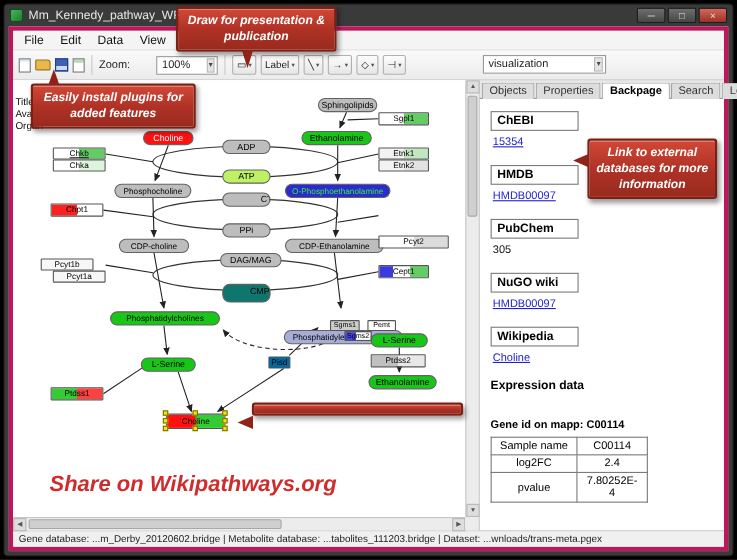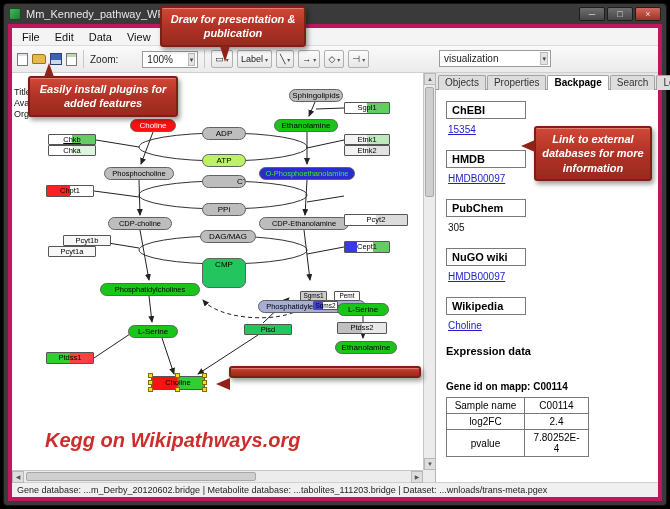--- a/index.html
+++ b/index.html
@@ -187,56 +187,56 @@
               <div class="pnode pill" style="left: 262px; top: 46px; width: 64px; height: 13px; background: rgb(24, 198, 24); font-size: 8px; line-height: 11px;">Ethanolamine</div>
               <div class="pnode pill" style="left: 190px; top: 54px; width: 44px; height: 13px; background: rgb(189, 189, 189); font-size: 8px; line-height: 11px;">ADP</div>
               <div class="pnode pill" style="left: 190px; top: 81px; width: 44px; height: 13px; background: #bef264; font-size: 8px; line-height: 11px;">ATP</div>
               <div class="pnode pill" style="left: 92px; top: 94px; width: 70px; height: 13px; background: rgb(189, 189, 189); font-size: 7.5px; line-height: 11px;">Phosphocholine</div>
               <div class="pnode pill" style="left: 247px; top: 94px; width: 96px; height: 13px; background: rgb(43, 43, 208); color: rgb(51, 238, 51); font-size: 7.5px; line-height: 11px;">O-Phosphoethanolamine</div>
               <div class="pnode pill" style="left: 190px; top: 102px; width: 44px; height: 13px; background: rgb(189, 189, 189); font-size: 8px; line-height: 11px; padding-left: 34px;">CTP</div>
               <div class="pnode pill" style="left: 190px; top: 130px; width: 44px; height: 13px; background: rgb(189, 189, 189); font-size: 8px; line-height: 11px;">PPi</div>
               <div class="pnode pill" style="left: 96px; top: 144px; width: 64px; height: 13px; background: rgb(189, 189, 189); font-size: 7.5px; line-height: 11px;">CDP-choline</div>
               <div class="pnode pill" style="left: 247px; top: 144px; width: 90px; height: 13px; background: rgb(189, 189, 189); font-size: 7.5px; line-height: 11px;">CDP-Ethanolamine</div>
               <div class="pnode pill" style="left: 188px; top: 157px; width: 56px; height: 13px; background: rgb(189, 189, 189); font-size: 8px; line-height: 11px;">DAG/MAG</div>
-              <div class="pnode pill" style="left: 190px; top: 185px; width: 44px; height: 30px; background: #22c55e; font-size: 8px; line-height: 11px;">CMP</div>
+              <div class="pnode pill" style="left: 190px; top: 185px; width: 44px; height: 17px; background: #0f766e; font-size: 8px; line-height: 11px; text-align: right;">CMP</div>
               <div class="pnode pill" style="left: 88px; top: 210px; width: 100px; height: 13px; background: rgb(24, 198, 24); font-size: 7.5px; line-height: 11px;">Phosphatidylcholines</div>
               <div class="pnode pill" style="left: 246px; top: 227px; width: 108px; height: 13px; background: rgb(166, 174, 214); font-size: 7.5px; line-height: 11px;">Phosphatidylethanolamines</div>
               <div class="pnode pill" style="left: 116px; top: 252px; width: 50px; height: 13px; background: rgb(24, 198, 24); font-size: 8px; line-height: 11px;">L-Serine</div>
               <div class="pnode pill" style="left: 325px; top: 230px; width: 52px; height: 13px; background: rgb(24, 198, 24); font-size: 8px; line-height: 11px;">L-Serine</div>
               <div class="pnode pill" style="left: 323px; top: 268px; width: 62px; height: 13px; background: rgb(24, 198, 24); font-size: 8px; line-height: 11px;">Ethanolamine</div>
               <div class="pnode box" style="left: 332px; top: 29px; width: 46px; height: 12px; background: linear-gradient(90deg, rgb(255, 255, 255) 0%, rgb(255, 255, 255) 50%, rgb(99, 204, 99) 50%, rgb(99, 204, 99) 100%); font-size: 7.5px; line-height: 10px;">Sgpl1</div>
               <div class="pnode box" style="left: 36px; top: 61px; width: 48px; height: 11px; background: linear-gradient(90deg, rgb(255, 255, 255) 0%, rgb(255, 255, 255) 50%, rgb(99, 204, 99) 50%, rgb(99, 204, 99) 100%); font-size: 7.5px; line-height: 9px; text-decoration: underline;">Chkb</div>
               <div class="pnode box" style="left: 36px; top: 72px; width: 48px; height: 11px; background: linear-gradient(90deg, rgb(255, 255, 255) 0%, rgb(255, 255, 255) 50%, rgb(221, 245, 221) 50%, rgb(221, 245, 221) 100%); font-size: 7.5px; line-height: 9px;">Chka</div>
               <div class="pnode box" style="left: 332px; top: 61px; width: 46px; height: 11px; background: linear-gradient(90deg, rgb(242, 242, 242) 0%, rgb(242, 242, 242) 50%, rgb(191, 232, 191) 50%, rgb(191, 232, 191) 100%); font-size: 7.5px; line-height: 9px;">Etnk1</div>
               <div class="pnode box" style="left: 332px; top: 72px; width: 46px; height: 11px; background: linear-gradient(90deg, rgb(242, 242, 242) 0%, rgb(242, 242, 242) 50%, rgb(226, 226, 226) 50%, rgb(226, 226, 226) 100%); font-size: 7.5px; line-height: 9px;">Etnk2</div>
               <div class="pnode box" style="left: 34px; top: 112px; width: 48px; height: 12px; background: linear-gradient(90deg, rgb(255, 32, 32) 0%, rgb(255, 32, 32) 50%, rgb(255, 255, 255) 50%, rgb(255, 255, 255) 100%); font-size: 7.5px; line-height: 10px;">Chpt1</div>
               <div class="pnode box" style="left: 332px; top: 117px; width: 64px; height: 12px; background: linear-gradient(90deg, rgb(255, 255, 255) 0%, rgb(255, 255, 255) 50%, rgb(220, 220, 220) 50%, rgb(220, 220, 220) 100%); font-size: 7.5px; line-height: 10px; margin-top: 24px;">Pcyt2</div>
-              <div class="pnode box" style="left: 51px; top: 162px; width: 48px; height: 11px; background: rgb(247, 247, 247); font-size: 7.5px; line-height: 9px;">Pcyt1b</div>
+              <div class="pnode box" style="left: 25px; top: 162px; width: 48px; height: 11px; background: rgb(247, 247, 247); font-size: 7.5px; line-height: 9px;">Pcyt1b</div>
               <div class="pnode box" style="left: 36px; top: 173px; width: 48px; height: 11px; background: rgb(247, 247, 247); font-size: 7.5px; line-height: 9px;">Pcyt1a</div>
               <div class="pnode box" style="left: 332px; top: 168px; width: 46px; height: 12px; background: linear-gradient(90deg, rgb(58, 58, 224) 0%, rgb(58, 58, 224) 28%, rgb(255, 255, 255) 28%, rgb(255, 255, 255) 64%, rgb(99, 204, 99) 64%, rgb(99, 204, 99) 100%); font-size: 7.5px; line-height: 10px;">Cept1</div>
               <div class="pnode box" style="left: 288px; top: 218px; width: 27px; height: 10px; background: rgb(204, 204, 204); font-size: 6.5px; line-height: 8px;">Sgms1</div>
               <div class="pnode box" style="left: 301px; top: 228px; width: 25px; height: 9px; background: linear-gradient(90deg, rgb(68, 68, 221) 0%, rgb(68, 68, 221) 40%, rgb(255, 255, 255) 40%, rgb(255, 255, 255) 100%); font-size: 6.5px; line-height: 7px;">Sgms2</div>
               <div class="pnode box" style="left: 322px; top: 218px; width: 26px; height: 10px; background: rgb(255, 255, 255); font-size: 6.5px; line-height: 8px;">Pemt</div>
-              <div class="pnode box" style="left: 232px; top: 251px; width: 48px; height: 11px; background: #22c55e; font-size: 7.5px; line-height: 9px;">Pisd</div>
+              <div class="pnode box" style="left: 232px; top: 251px; width: 20px; height: 11px; background: #0369a1; font-size: 7.5px; line-height: 9px;">Pisd</div>
               <div class="pnode box" style="left: 34px; top: 279px; width: 48px; height: 12px; background: linear-gradient(90deg, rgb(51, 204, 51) 0%, rgb(51, 204, 51) 50%, rgb(255, 64, 64) 50%, rgb(255, 64, 64) 100%); font-size: 7.5px; line-height: 10px;">Ptdss1</div>
               <div class="pnode box" style="left: 325px; top: 249px; width: 50px; height: 12px; background: linear-gradient(90deg, rgb(192, 192, 192) 0%, rgb(192, 192, 192) 50%, rgb(232, 232, 232) 50%, rgb(232, 232, 232) 100%); font-size: 7.5px; line-height: 10px;">Ptdss2</div>
               <div class="pnode box" style="left: 139px; top: 303px; width: 54px; height: 14px; background: linear-gradient(90deg, rgb(255, 17, 17) 0%, rgb(255, 17, 17) 47%, rgb(51, 204, 51) 53%, rgb(51, 204, 51) 100%); font-size: 7.5px; line-height: 12px;">Choline</div>
               <div class="handle" style="left: 136px; top: 300px;"></div>
               <div class="handle" style="left: 163px; top: 300px;"></div>
               <div class="handle" style="left: 190px; top: 300px;"></div>
               <div class="handle" style="left: 136px; top: 307px;"></div>
               <div class="handle" style="left: 190px; top: 307px;"></div>
               <div class="handle" style="left: 136px; top: 314px;"></div>
               <div class="handle" style="left: 163px; top: 314px;"></div>
               <div class="handle" style="left: 190px; top: 314px;"></div>
             </div>
           <div class="canvas-info" style="top:14px;">Title:</div>
           <div class="canvas-info" style="top:25px;">Avail</div>
           <div class="canvas-info" style="top:36px;">Organ</div>
-          <div class="share-text" style="left:33px; top:356px;">Kegg on Wikipathways.org</div>
+          <div class="share-text" style="left:33px; top:356px;">Share on Wikipathways.org</div>
         </div>
         <div class="vscroll">
           <div class="sb-arrow" style="top:0; left:0;">▲</div>
           <div class="thumb"></div>
           <div class="sb-arrow" style="bottom:0; left:0;">▼</div>
         </div>
         <div class="hscroll">
           <div class="sb-arrow" style="left:0; top:0;">◀</div>
           <div class="thumb"></div>
           <div class="sb-arrow" style="right:0; top:0;">▶</div>

